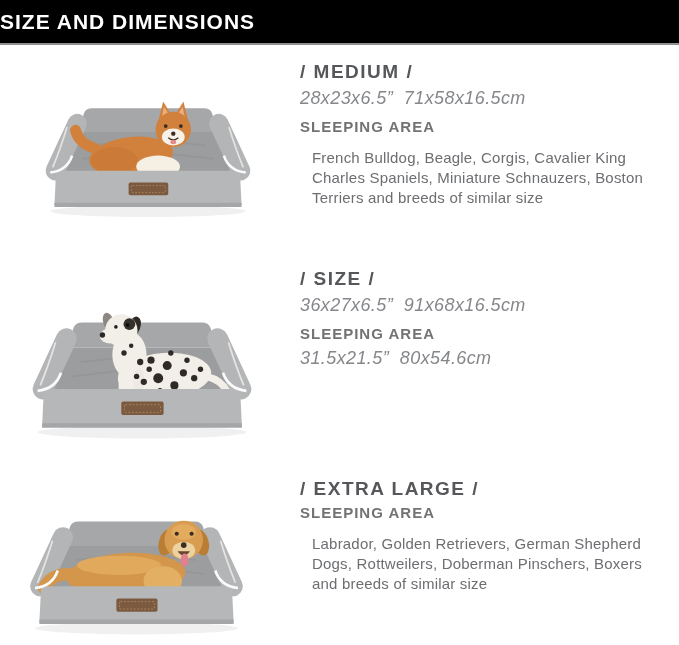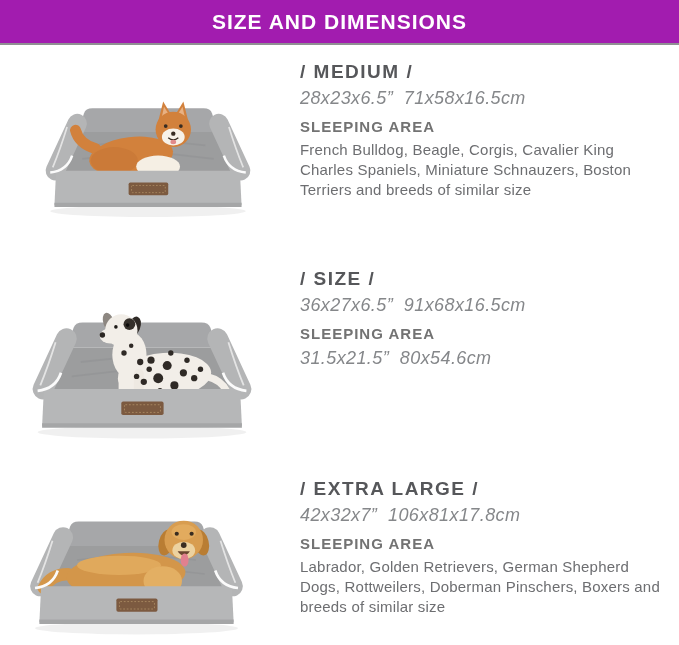--- a/index.html
+++ b/index.html
@@ -3,22 +3,22 @@
 <meta charset="utf-8">
 <style>
   html,body{margin:0;padding:0;}
   body{
     width:679px;height:645px;position:relative;overflow:hidden;
     background:#ffffff;
     font-family:"Liberation Sans",sans-serif;
   }
   .banner{
     position:absolute;top:0;left:0;width:679px;height:45px;
-    background:#a21caf;border-bottom:2px solid #8f9092;
-    display:flex;align-items:center;justify-content:center;
+    background:#000000;border-bottom:2px solid #8f9092;
+    display:flex;align-items:center;
     box-sizing:border-box;
   }
   .banner h1{
     margin:0;color:#ffffff;font-size:21px;font-weight:bold;letter-spacing:1px;
   }
   .row{position:absolute;left:0;width:679px;}
   #row-medium{top:45px;height:207px;}
   #row-large{top:252px;height:210px;}
   #row-xlarge{top:462px;height:183px;}
 
@@ -36,21 +36,21 @@
   .dims{
     margin:0 0 9px;font-size:18px;line-height:22px;font-style:italic;
     color:#85878a;letter-spacing:.4px;white-space:pre-wrap;
   }
   .sleep-label{
     margin:0 0 4px;font-size:15px;line-height:18px;font-weight:bold;
     color:#737373;letter-spacing:1px;
   }
   .dims.sleep{margin-bottom:8px;}
   .breeds{
-    margin:0;font-size:15px;line-height:20px;color:#6d6e71;letter-spacing:.2px;
+    margin:12px;font-size:15px;line-height:20px;color:#6d6e71;letter-spacing:.2px;
   }
 </style>
 </head>
 <body>
 
 <header class="banner">
   <h1>SIZE AND DIMENSIONS</h1>
 </header>
 
 <section class="row" id="row-medium">
@@ -194,17 +194,16 @@
       <rect x="117" y="124" width="47" height="15" rx="2" fill="#7c5a40"></rect>
       <rect x="120.5" y="127.5" width="40" height="8.5" rx="1" fill="none" stroke="#aa8a62" stroke-width="1" stroke-dasharray="2,2"></rect>
       <path d="M24,112 Q44,110 50,92" stroke="#fbfbfb" stroke-width="3" fill="none"></path>
       <path d="M256,112 Q236,110 230,92" stroke="#fbfbfb" stroke-width="3" fill="none"></path>
       <path d="M44,58 Q36,84 27,106" stroke="#e9e9e9" stroke-width="2" fill="none" opacity="0.9"></path>
       <path d="M236,58 Q244,84 253,106" stroke="#e9e9e9" stroke-width="2" fill="none" opacity="0.9"></path>
     </svg>
   </figure>
   <div class="info">
     <h2 class="size-title">/ EXTRA LARGE /</h2>
-    <p class="dims">42x32x7”  106x81x17.8cm</p>
     <h3 class="sleep-label">SLEEPING AREA</h3>
     <p class="breeds">Labrador, Golden Retrievers, German Shepherd Dogs, Rottweilers, Doberman Pinschers, Boxers and breeds of similar size</p>
   </div>
 </section>
 
 </body></html>

